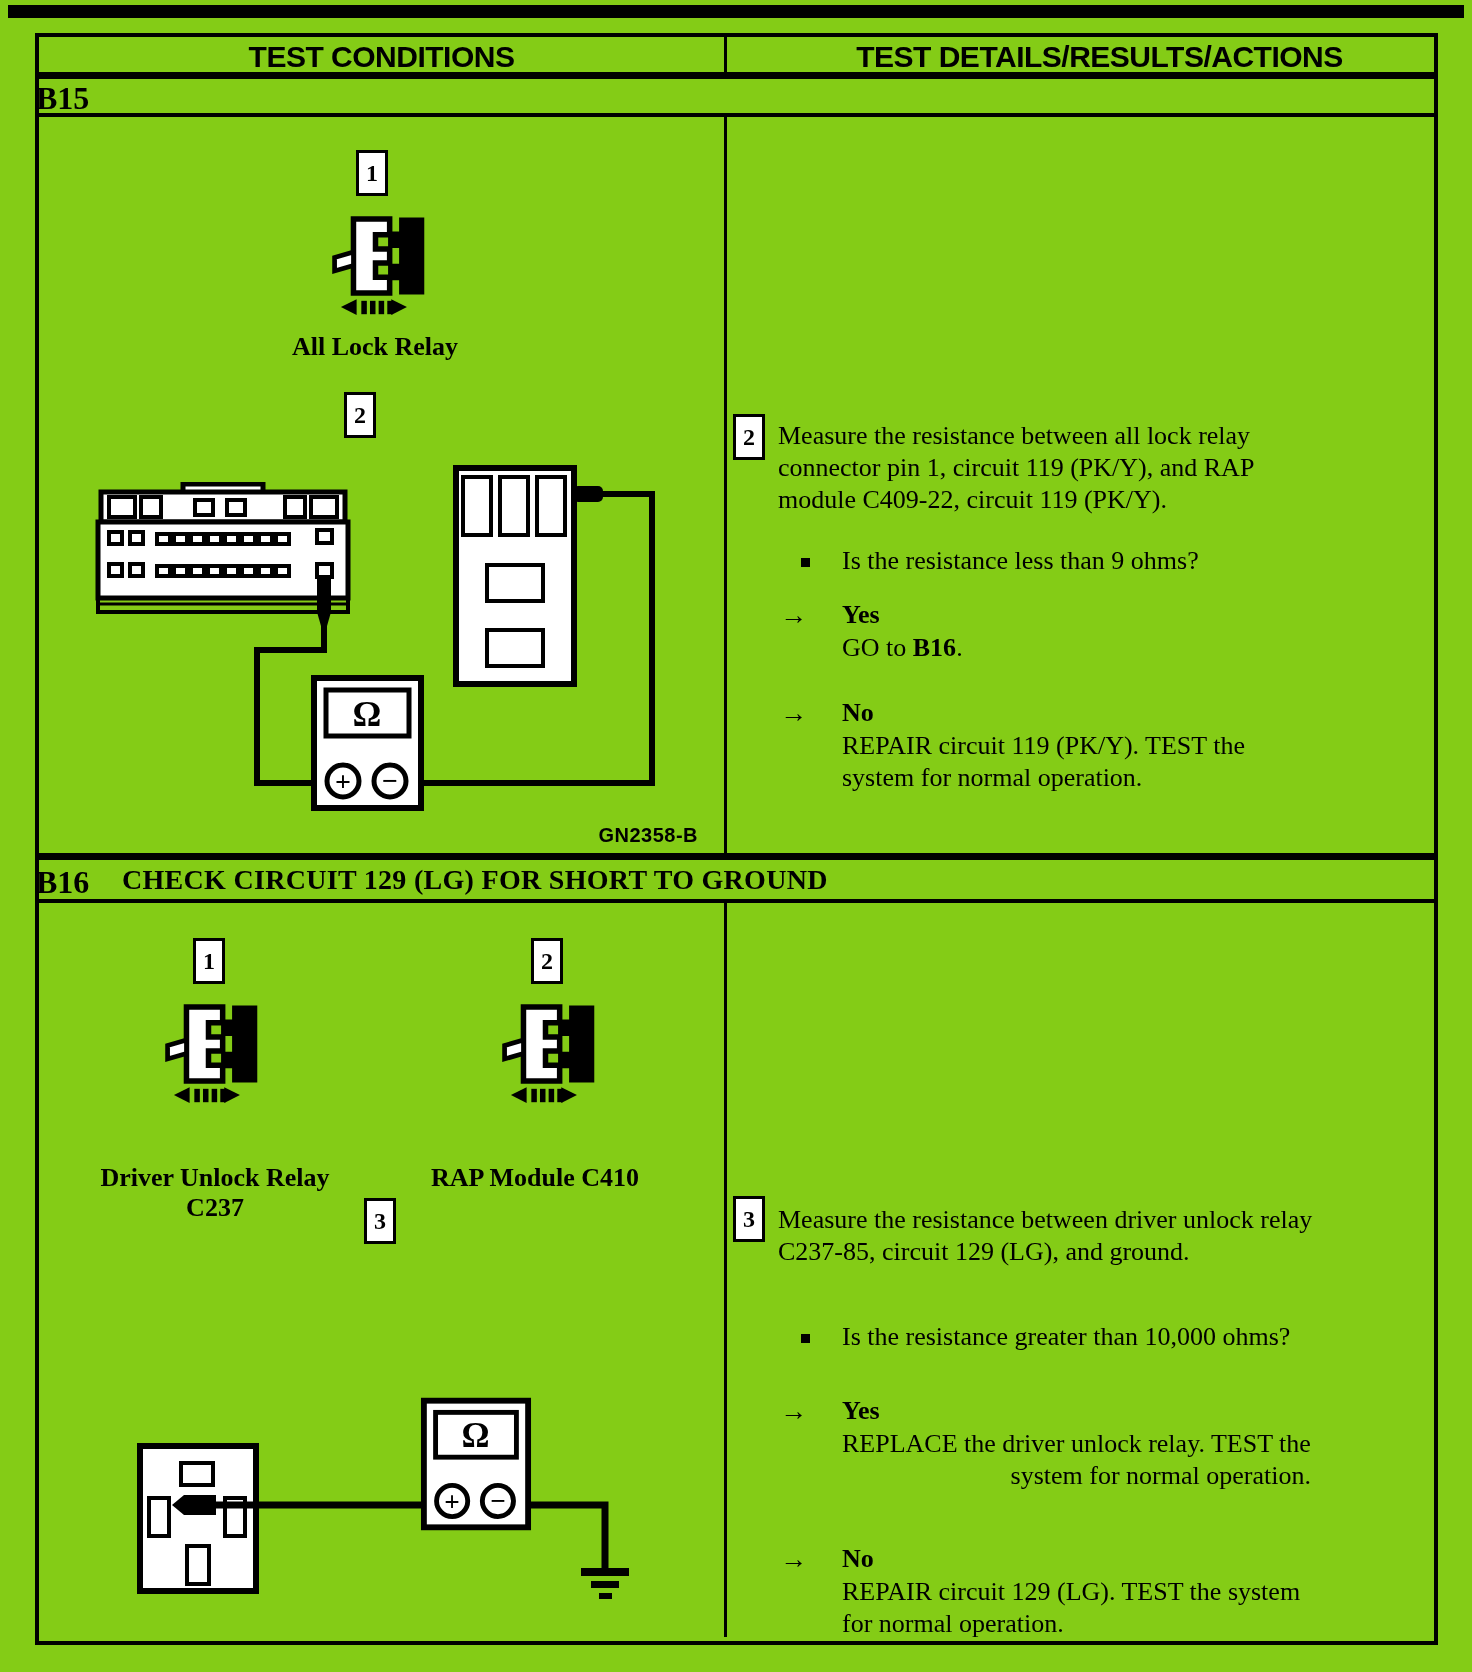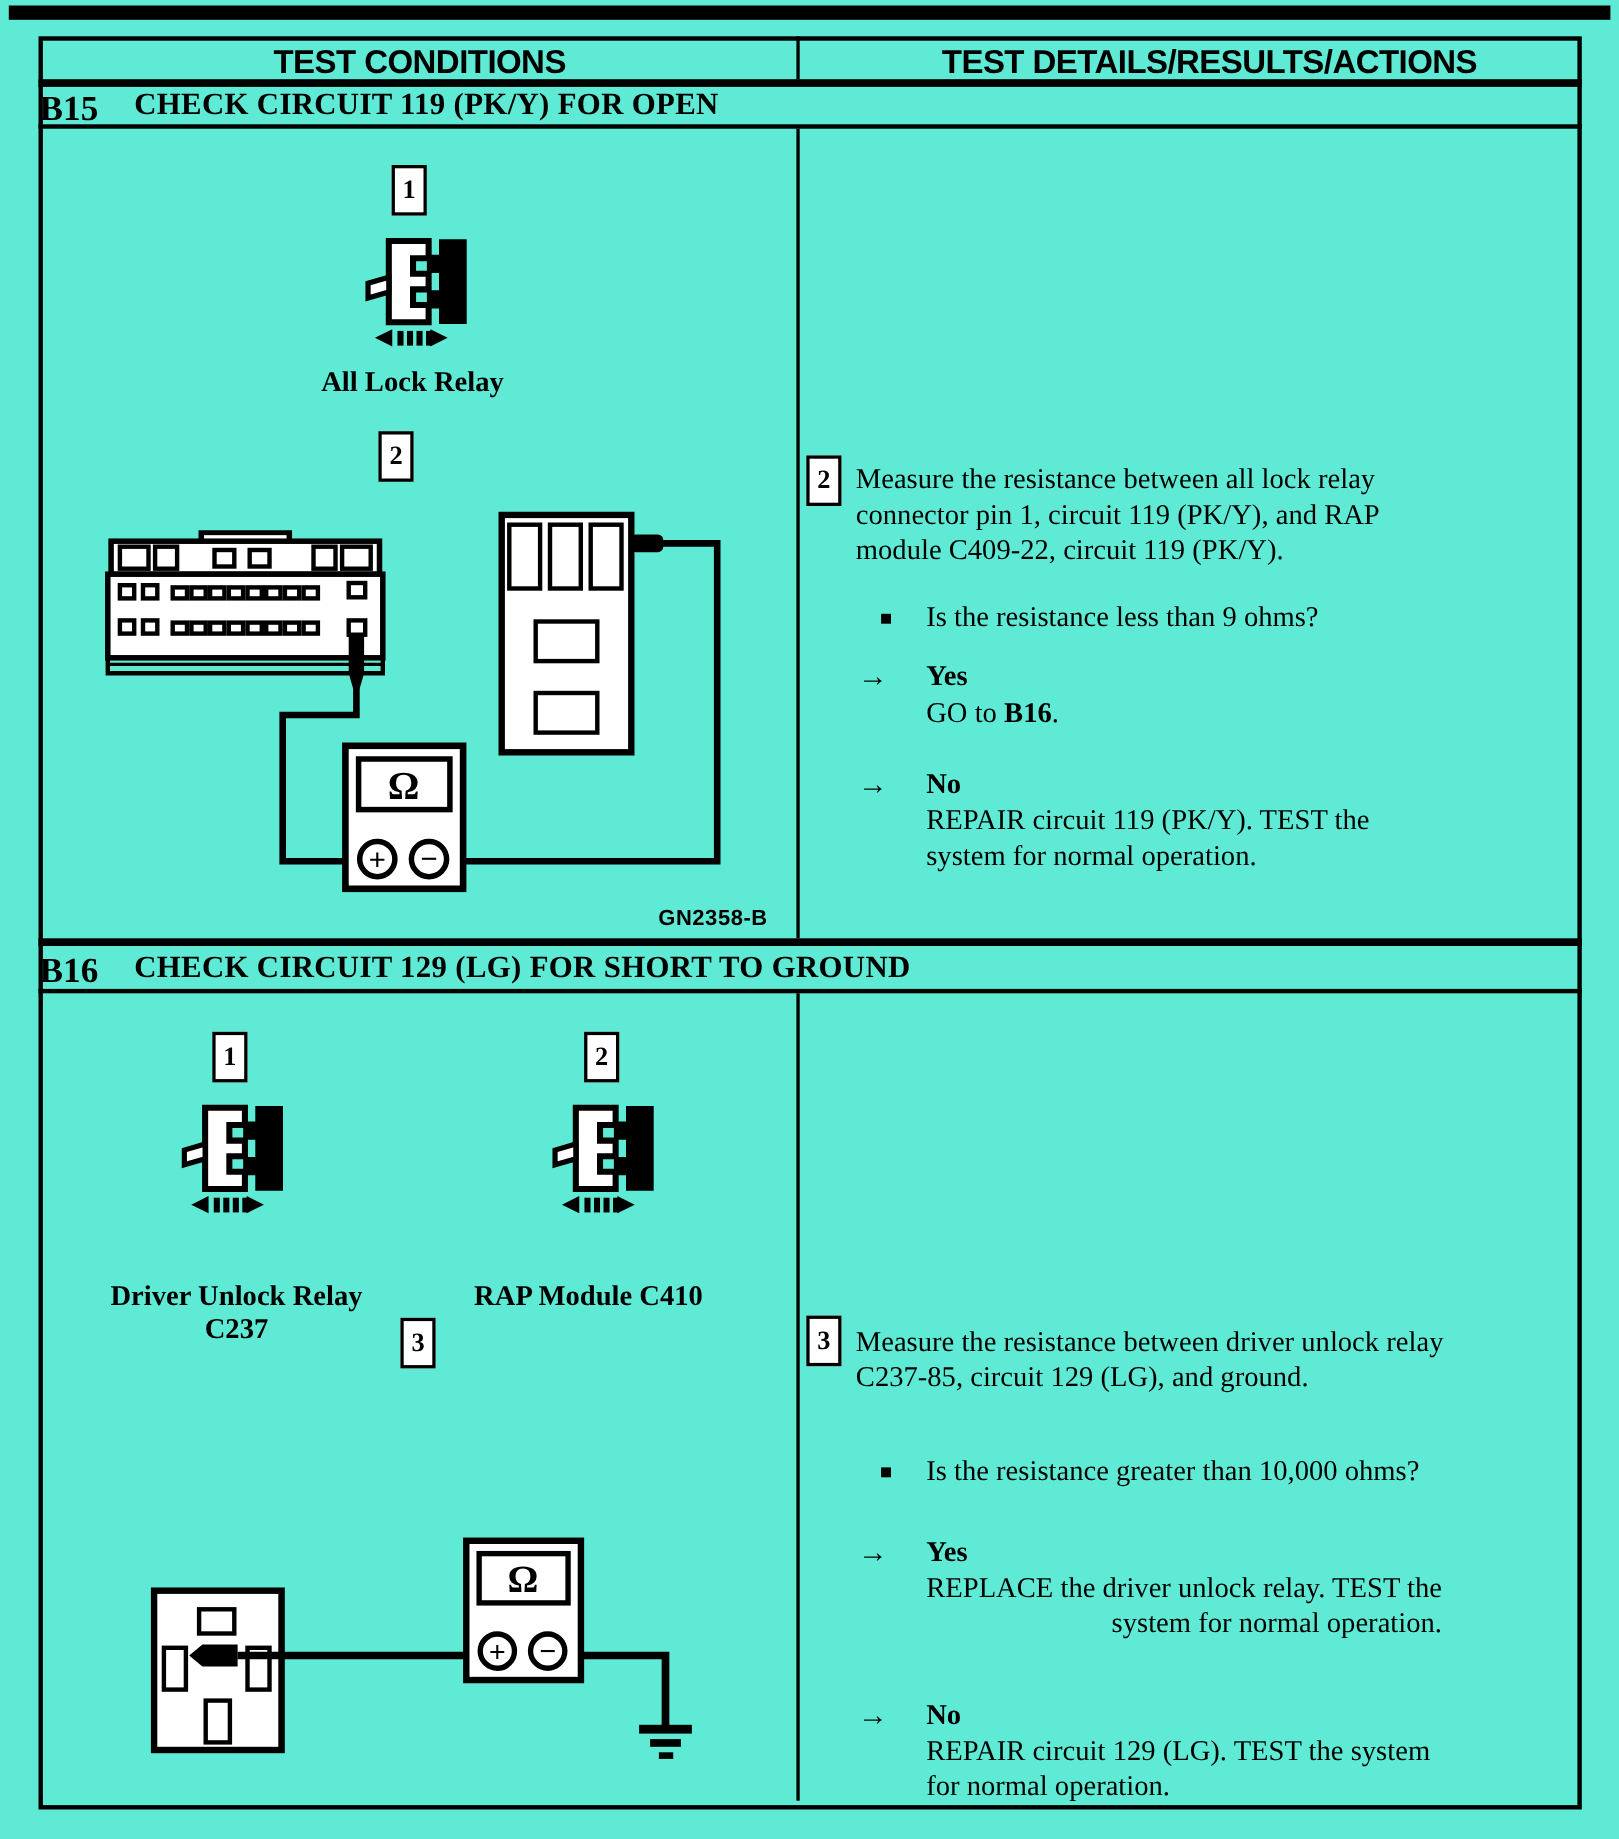--- a/index.html
+++ b/index.html
@@ -1,16 +1,16 @@
 <!DOCTYPE html>
 <html><head>
 <meta charset="utf-8">
 <style>
   html,body{margin:0;padding:0;background:#e8e8e8;}
-  #page{position:relative;width:1472px;height:1672px;background:#5eead4;overflow:hidden;
+  #page{position:relative;width:1472px;height:1672px;background:#84cc16;overflow:hidden;
         font-family:"Liberation Serif",serif;color:#000;}
   .abs{position:absolute;}
   .blk{background:#000;}
   
   #outer-border{left:35px;top:33px;width:1395px;height:1604px;border:4px solid #000;}
   .hline{left:35px;width:1403px;background:#000;}
   .vline{width:3px;background:#000;}
   
   .col-head{font-family:"Liberation Sans",sans-serif;font-weight:bold;font-size:30px;
             letter-spacing:-0.5px;top:40px;text-align:center;}
@@ -45,21 +45,20 @@
   <div class="abs hline" style="top:853px;height:7px;"></div>
   <div class="abs hline" style="top:899px;height:4px;"></div>
   <div class="abs vline" style="left:724px;top:33px;height:39px;"></div>
   <div class="abs vline" style="left:724px;top:117px;height:736px;"></div>
   <div class="abs vline" style="left:724px;top:903px;height:734px;"></div>
 
   <div class="abs col-head" style="left:39px;width:685px;">TEST CONDITIONS</div>
   <div class="abs col-head" style="left:727px;width:707px;padding-left:19px;">TEST DETAILS/RESULTS/ACTIONS</div>
 
   <div class="abs sec-id" style="top:80px;">B15</div>
-  <div class="abs sec-title" style="top:80px;">CHECK CIRCUIT 119 (PK/Y) FOR OPEN</div>
 
   <div class="abs stepbox" style="left:356px;top:150px;">
     <span>1</span>
   </div>
 
   <svg class="abs z2" style="left:322px;top:198px;" width="118" height="138" viewBox="0 0 150 150">
     <polygon points="40,14 86,14 86,34 68,34 68,52 86,52 86,70 68,70 68,88 86,88 86,108 40,108" fill="#fff" stroke="#000" stroke-width="7"></polygon>
     <polygon points="40,56 16,63 16,80 40,73" fill="#fff" stroke="#000" stroke-width="6"></polygon>
     <polygon points="98,12 130,12 130,110 98,110 98,92 84,92 84,71 98,71 98,51 84,51 84,30 98,30" fill="#000"></polygon>
     <g>

